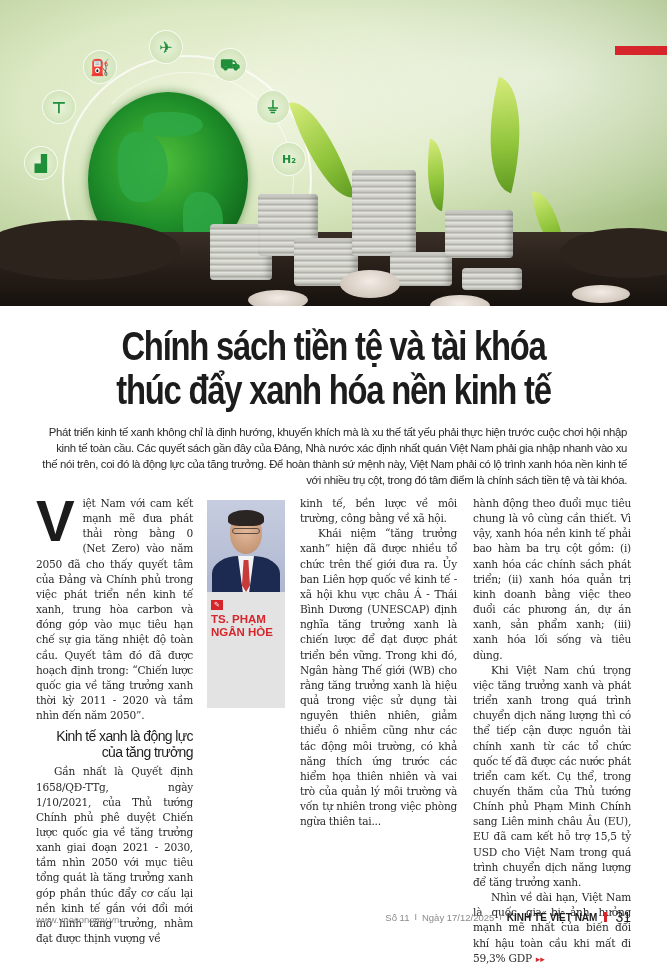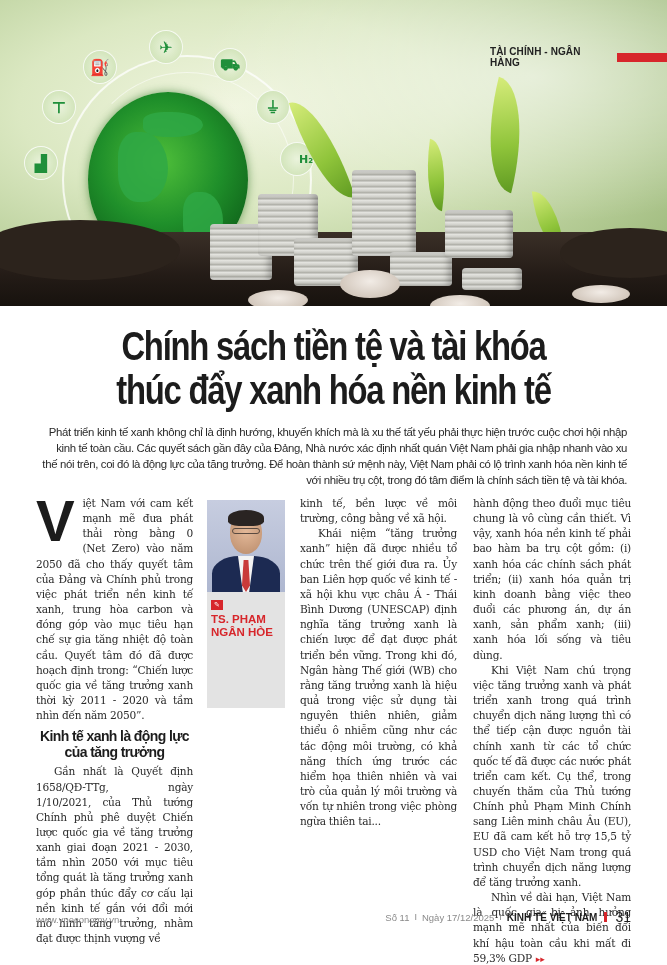--- a/index.html
+++ b/index.html
@@ -54,22 +54,22 @@
   .col { position:absolute; top:496px; font-size:10.6px; line-height:15.15px; text-align:justify;
     color:#2a2a2a; letter-spacing:-0.25px; }
   .col p { text-indent:18px; }
   .col p.noindent { text-indent:0; }
   .col1 { left:36px; width:157px; }
   .col2 { left:300px; width:157px; }
   .col3 { left:473px; width:158px; }
 
   .dropcap { float:left; font-family: "Liberation Sans", sans-serif; font-weight:bold; font-size:58px;
     line-height:46px; margin: 2px 8px 0 0; color:#1c1c1c; }
-  .subhead { font-family: "Liberation Sans", sans-serif; font-weight:bold; font-size:14px; line-height:16px;
-    color:#1c1c1c; letter-spacing:-0.6px; margin: 5px 0 4px 0; text-align:center; }
+  .subhead { font-family: "Liberation Sans", sans-serif; font-weight:normal; font-size:14px; line-height:16px;
+    color:#1c1c1c; letter-spacing:-0.6px; margin: 5px 0 4px 0; text-align:right; }
   .continue-icon { display:inline-block; color:#d7262b; font-family: "DejaVu Sans", sans-serif; font-size:9px; margin-left:4px; text-indent:0; }
 
   
   .author { position:absolute; left:207px; top:500px; width:78px; height:208px; background:#e3e3e3; }
   .author .photo { position:relative; width:78px; height:92px; overflow:hidden;
     background: linear-gradient(180deg, #c7cde0 0%, #aeb7d0 100%); }
   .author .photo .face { position:absolute; left:23px; top:14px; width:32px; height:40px; border-radius:45% 45% 50% 50%;
     background: radial-gradient(circle at 50% 45%, #e3b898, #b98b6a); }
   .author .photo .hair { position:absolute; left:21px; top:10px; width:36px; height:16px; border-radius:50% 50% 30% 30%; background:#2a2422; }
   .author .photo .glasses { position:absolute; left:25px; top:28px; width:28px; height:6px; border:1px solid #5a4a40; border-radius:3px; }
@@ -109,21 +109,21 @@
     </div>
   <div class="icon-bubble" style="left:149px;top:30px;">
       <span>✈</span>
     </div>
   <div class="icon-bubble" style="left:213px;top:48px;">
       <span>⛟</span>
     </div>
   <div class="icon-bubble" style="left:256px;top:90px;">
       <span>⏚</span>
     </div>
-  <div class="icon-bubble" style="left:280px;top:142px;font-size:11px;justify-content:flex-end;">
+  <div class="icon-bubble" style="left:272px;top:142px;font-size:11px;">
       <span>H₂</span>
     </div>
 
   <div class="globe">
     <div class="continent" style="left:30px;top:40px;width:50px;height:70px;"></div>
     <div class="continent" style="left:95px;top:100px;width:40px;height:55px;"></div>
     <div class="continent" style="left:55px;top:20px;width:60px;height:25px;"></div>
   </div>
 
   <div class="leaf" style="left:305px;top:95px;width:34px;height:110px;transform:rotate(-18deg);"></div>
@@ -141,21 +141,20 @@
   <div class="stack" style="left:352px;top:170px;width:64px;height:86px;"></div>
   <div class="stack" style="left:390px;top:252px;width:62px;height:34px;"></div>
   <div class="stack" style="left:445px;top:210px;width:68px;height:48px;"></div>
   <div class="stack" style="left:462px;top:268px;width:60px;height:22px;"></div>
   <div class="coin" style="left:248px;top:290px;width:60px;height:20px;"></div>
   <div class="coin" style="left:340px;top:270px;width:60px;height:28px;"></div>
   <div class="coin" style="left:430px;top:295px;width:60px;height:22px;"></div>
   <div class="coin" style="left:572px;top:285px;width:58px;height:18px;"></div>
 
   <div class="section-tag">
-    <span class="label">TÀI CHÍNH - NGÂN HÀNG</span>
     <span class="bar"></span>
   </div>
 </div>
 
 <h1 class="headline">
   <span>Chính sách tiền tệ và tài khóa</span>
   <span>thúc đẩy xanh hóa nền kinh tế</span>
 </h1>
 
 <p class="sapo">Phát triển kinh tế xanh không chỉ là định hướng, khuyến khích mà là xu thế tất yếu phải thực hiện trước cuộc chơi hội nhập kinh tế toàn cầu. Các quyết sách gần đây của Đảng, Nhà nước xác định nhất quán Việt Nam phải gia nhập nhanh vào xu thế nói trên, coi đó là động lực của tăng trưởng. Để hoàn thành sứ mệnh này, Việt Nam phải có lộ trình xanh hóa nền kinh tế với nhiều trụ cột, trong đó tâm điểm là chính sách tiền tệ và tài khóa.</p>

